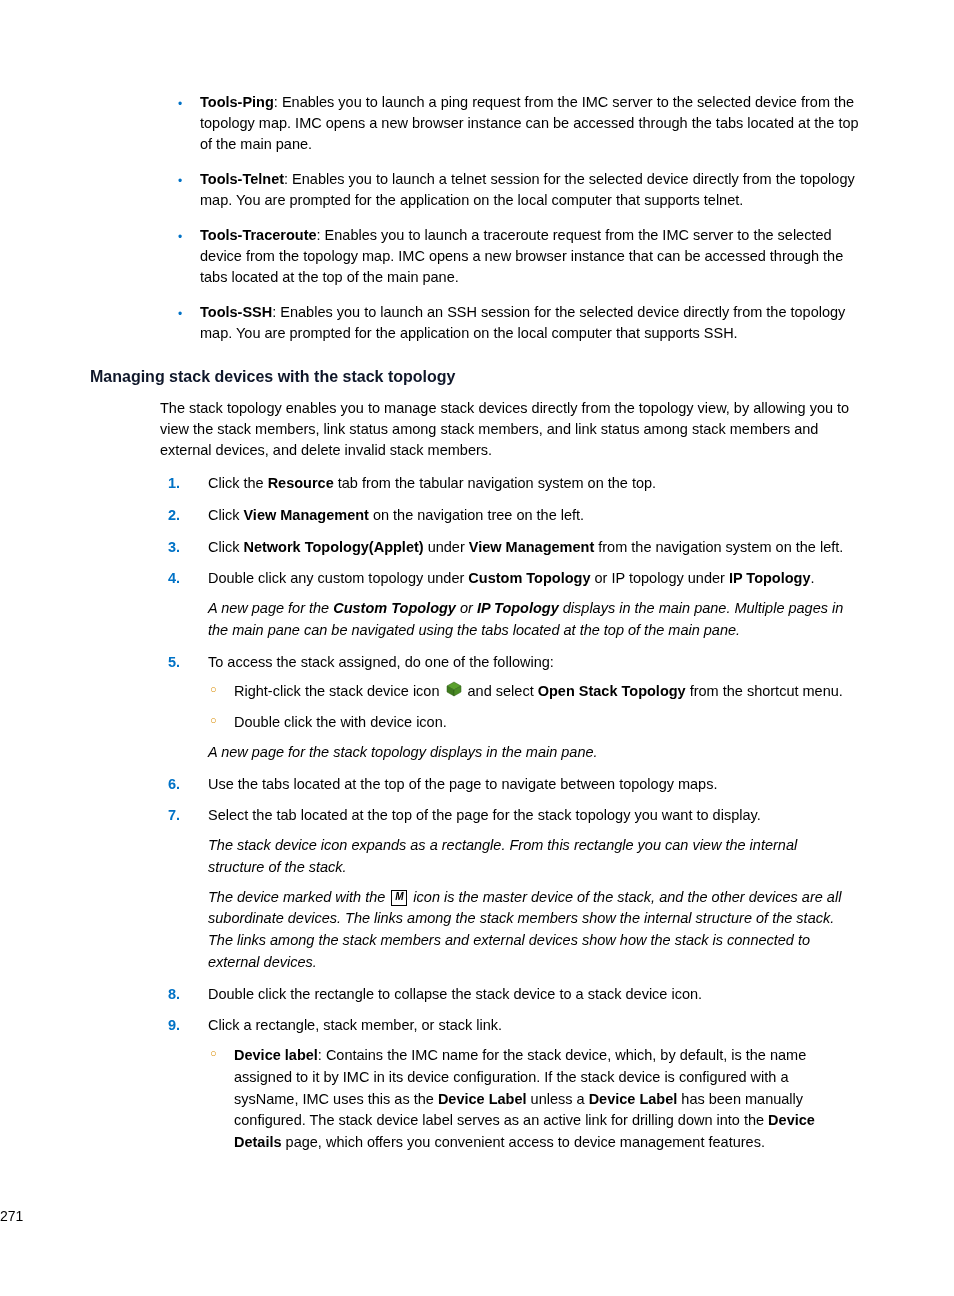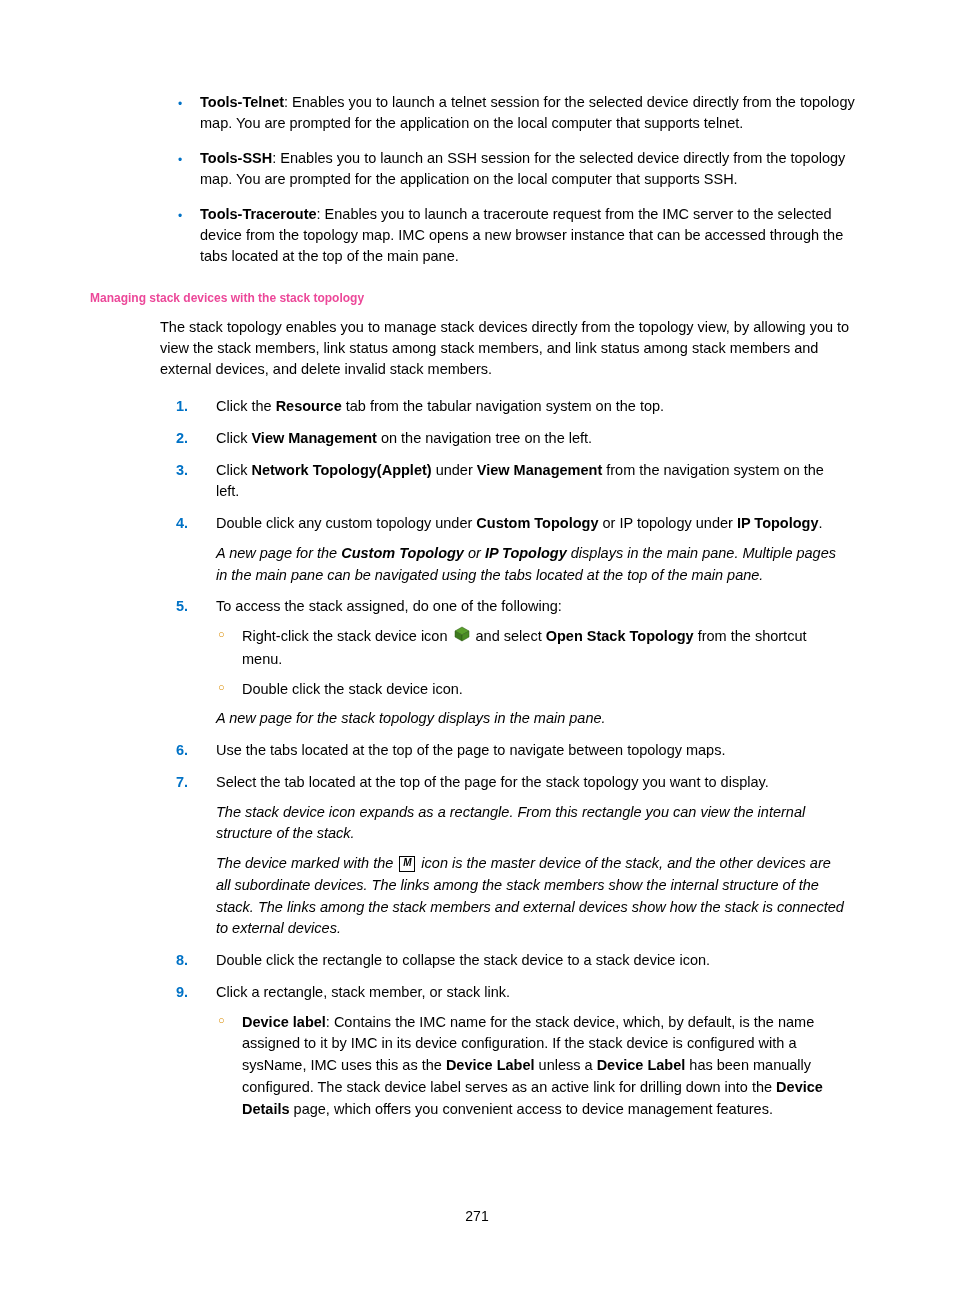--- a/index.html
+++ b/index.html
@@ -30,33 +30,33 @@
   }
   .ul-bullets > li::before {
     content: "•";
     position: absolute;
     left: 88px;
     top: 4px;
     color: #0072c6;
     font-size: 12px;
   }
   .section-heading {
-    color: #ec4899;
-    font-size: 12px;
+    color: #0f172a;
+    font-size: 16px;
     font-weight: bold;
     margin: 24px 0 12px 0;
   }
   .body-para {
     margin: 0 0 12px 0;
     padding-left: 70px;
     font-size: 14.5px;
     line-height: 1.45;
   }
   .ol-steps {
-    margin: 16px;
+    margin: 8px;
     padding: 0;
     list-style: none;
     counter-reset: step;
   }
   .ol-steps > li {
     position: relative;
     padding-left: 110px;
     margin-bottom: 10px;
     font-size: 14.5px;
     line-height: 1.5;
@@ -112,34 +112,34 @@
     line-height: 12px;
     font-size: 10px;
     font-weight: bold;
     margin: 0 2px;
   }
   .page-number {
     position: absolute;
     bottom: 72px;
     left: 0;
     width: 100%;
-    text-align: center;
     font-size: 14px;
   }
   b { font-weight: bold; }
 </style>
 </head>
 <body>
 
 <div class="page">
 
   <ul class="ul-bullets">
+    <li><b>Tools-Ping</b><span>: Enables you to launch a ping request from the IMC server to the selected device from the topology map. IMC opens a new browser instance can be accessed through the tabs located at the top of the main pane.</span></li>
     <li><b>Tools-Telnet</b><span>: Enables you to launch a telnet session for the selected device directly from the topology map. You are prompted for the application on the local computer that supports telnet.</span></li>
+    <li><b>Tools-Traceroute</b><span>: Enables you to launch a traceroute request from the IMC server to the selected device from the topology map. IMC opens a new browser instance that can be accessed through the tabs located at the top of the main pane.</span></li>
     <li><b>Tools-SSH</b><span>: Enables you to launch an SSH session for the selected device directly from the topology map. You are prompted for the application on the local computer that supports SSH.</span></li>
-    <li><b>Tools-Traceroute</b><span>: Enables you to launch a traceroute request from the IMC server to the selected device from the topology map. IMC opens a new browser instance that can be accessed through the tabs located at the top of the main pane.</span></li>
   </ul>
 
   <div class="section-heading">Managing stack devices with the stack topology</div>
 
   <p class="body-para">The stack topology enables you to manage stack devices directly from the topology view, by allowing you to view the stack members, link status among stack members, and link status among stack members and external devices, and delete invalid stack members.</p>
 
   <ol class="ol-steps">
 
     <li>
       <span>Click the </span><b>Resource</b><span> tab from the tabular navigation system on the top.</span>
@@ -163,21 +163,21 @@
     <li>
       <span>To access the stack assigned, do one of the following:</span>
       <ul class="sub-circles">
         <li>
           <span>Right-click the stack device icon </span><span class="inline-icon-cube"><svg width="16" height="16" viewBox="0 0 16 16">
                 <polygon points="8,1 15,5 8,9 1,5" fill="#5aa02c" stroke="#2d5a14" stroke-width="0.5"></polygon>
                 <polygon points="1,5 8,9 8,15 1,11" fill="#3e7a1e" stroke="#2d5a14" stroke-width="0.5"></polygon>
                 <polygon points="15,5 8,9 8,15 15,11" fill="#4a8c24" stroke="#2d5a14" stroke-width="0.5"></polygon>
               </svg></span><span> and select </span><b>Open Stack Topology</b><span> from the shortcut menu.</span>
         </li>
-        <li>Double click the stack device icon.</li>
+        <li>Double click the with device icon.</li>
       </ul>
       <p class="step-extra">A new page for the stack topology displays in the main pane.</p>
     </li>
 
     <li>Use the tabs located at the top of the page to navigate between topology maps.</li>
 
     <li>
       <span>Select the tab located at the top of the page for the stack topology you want to display.</span>
       <p class="step-extra">The stack device icon expands as a rectangle. From this rectangle you can view the internal structure of the stack.</p>
       <p class="step-extra">

